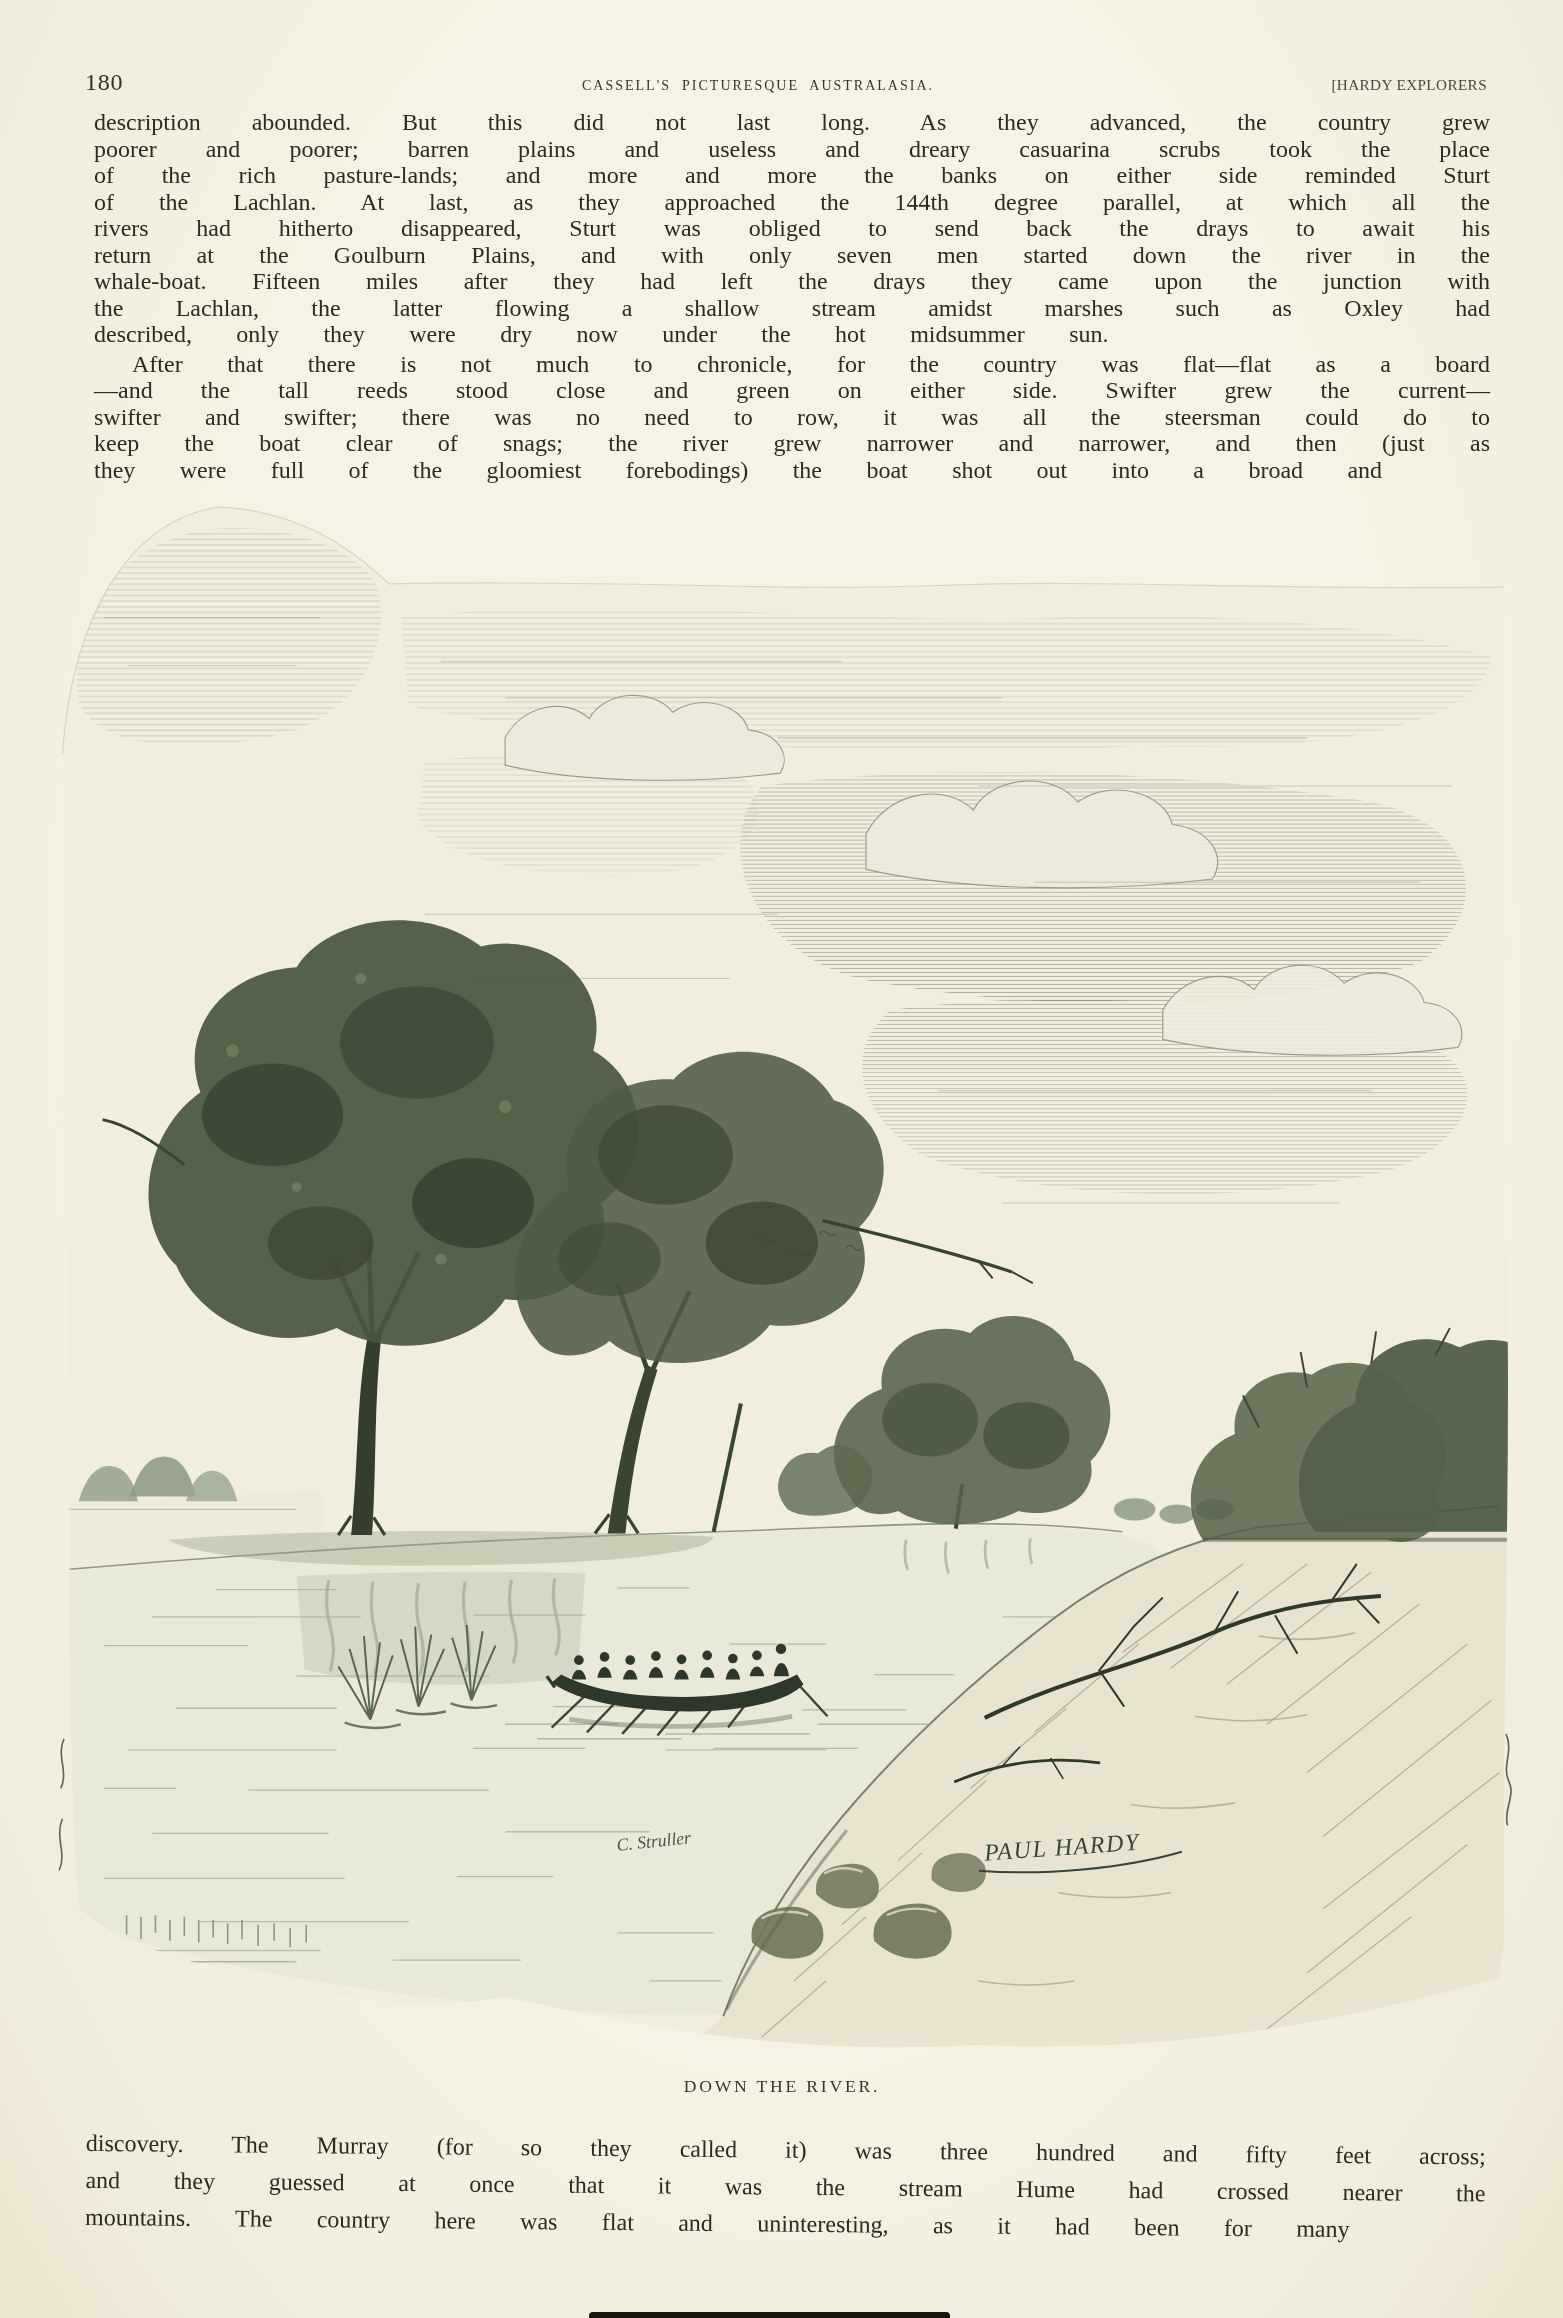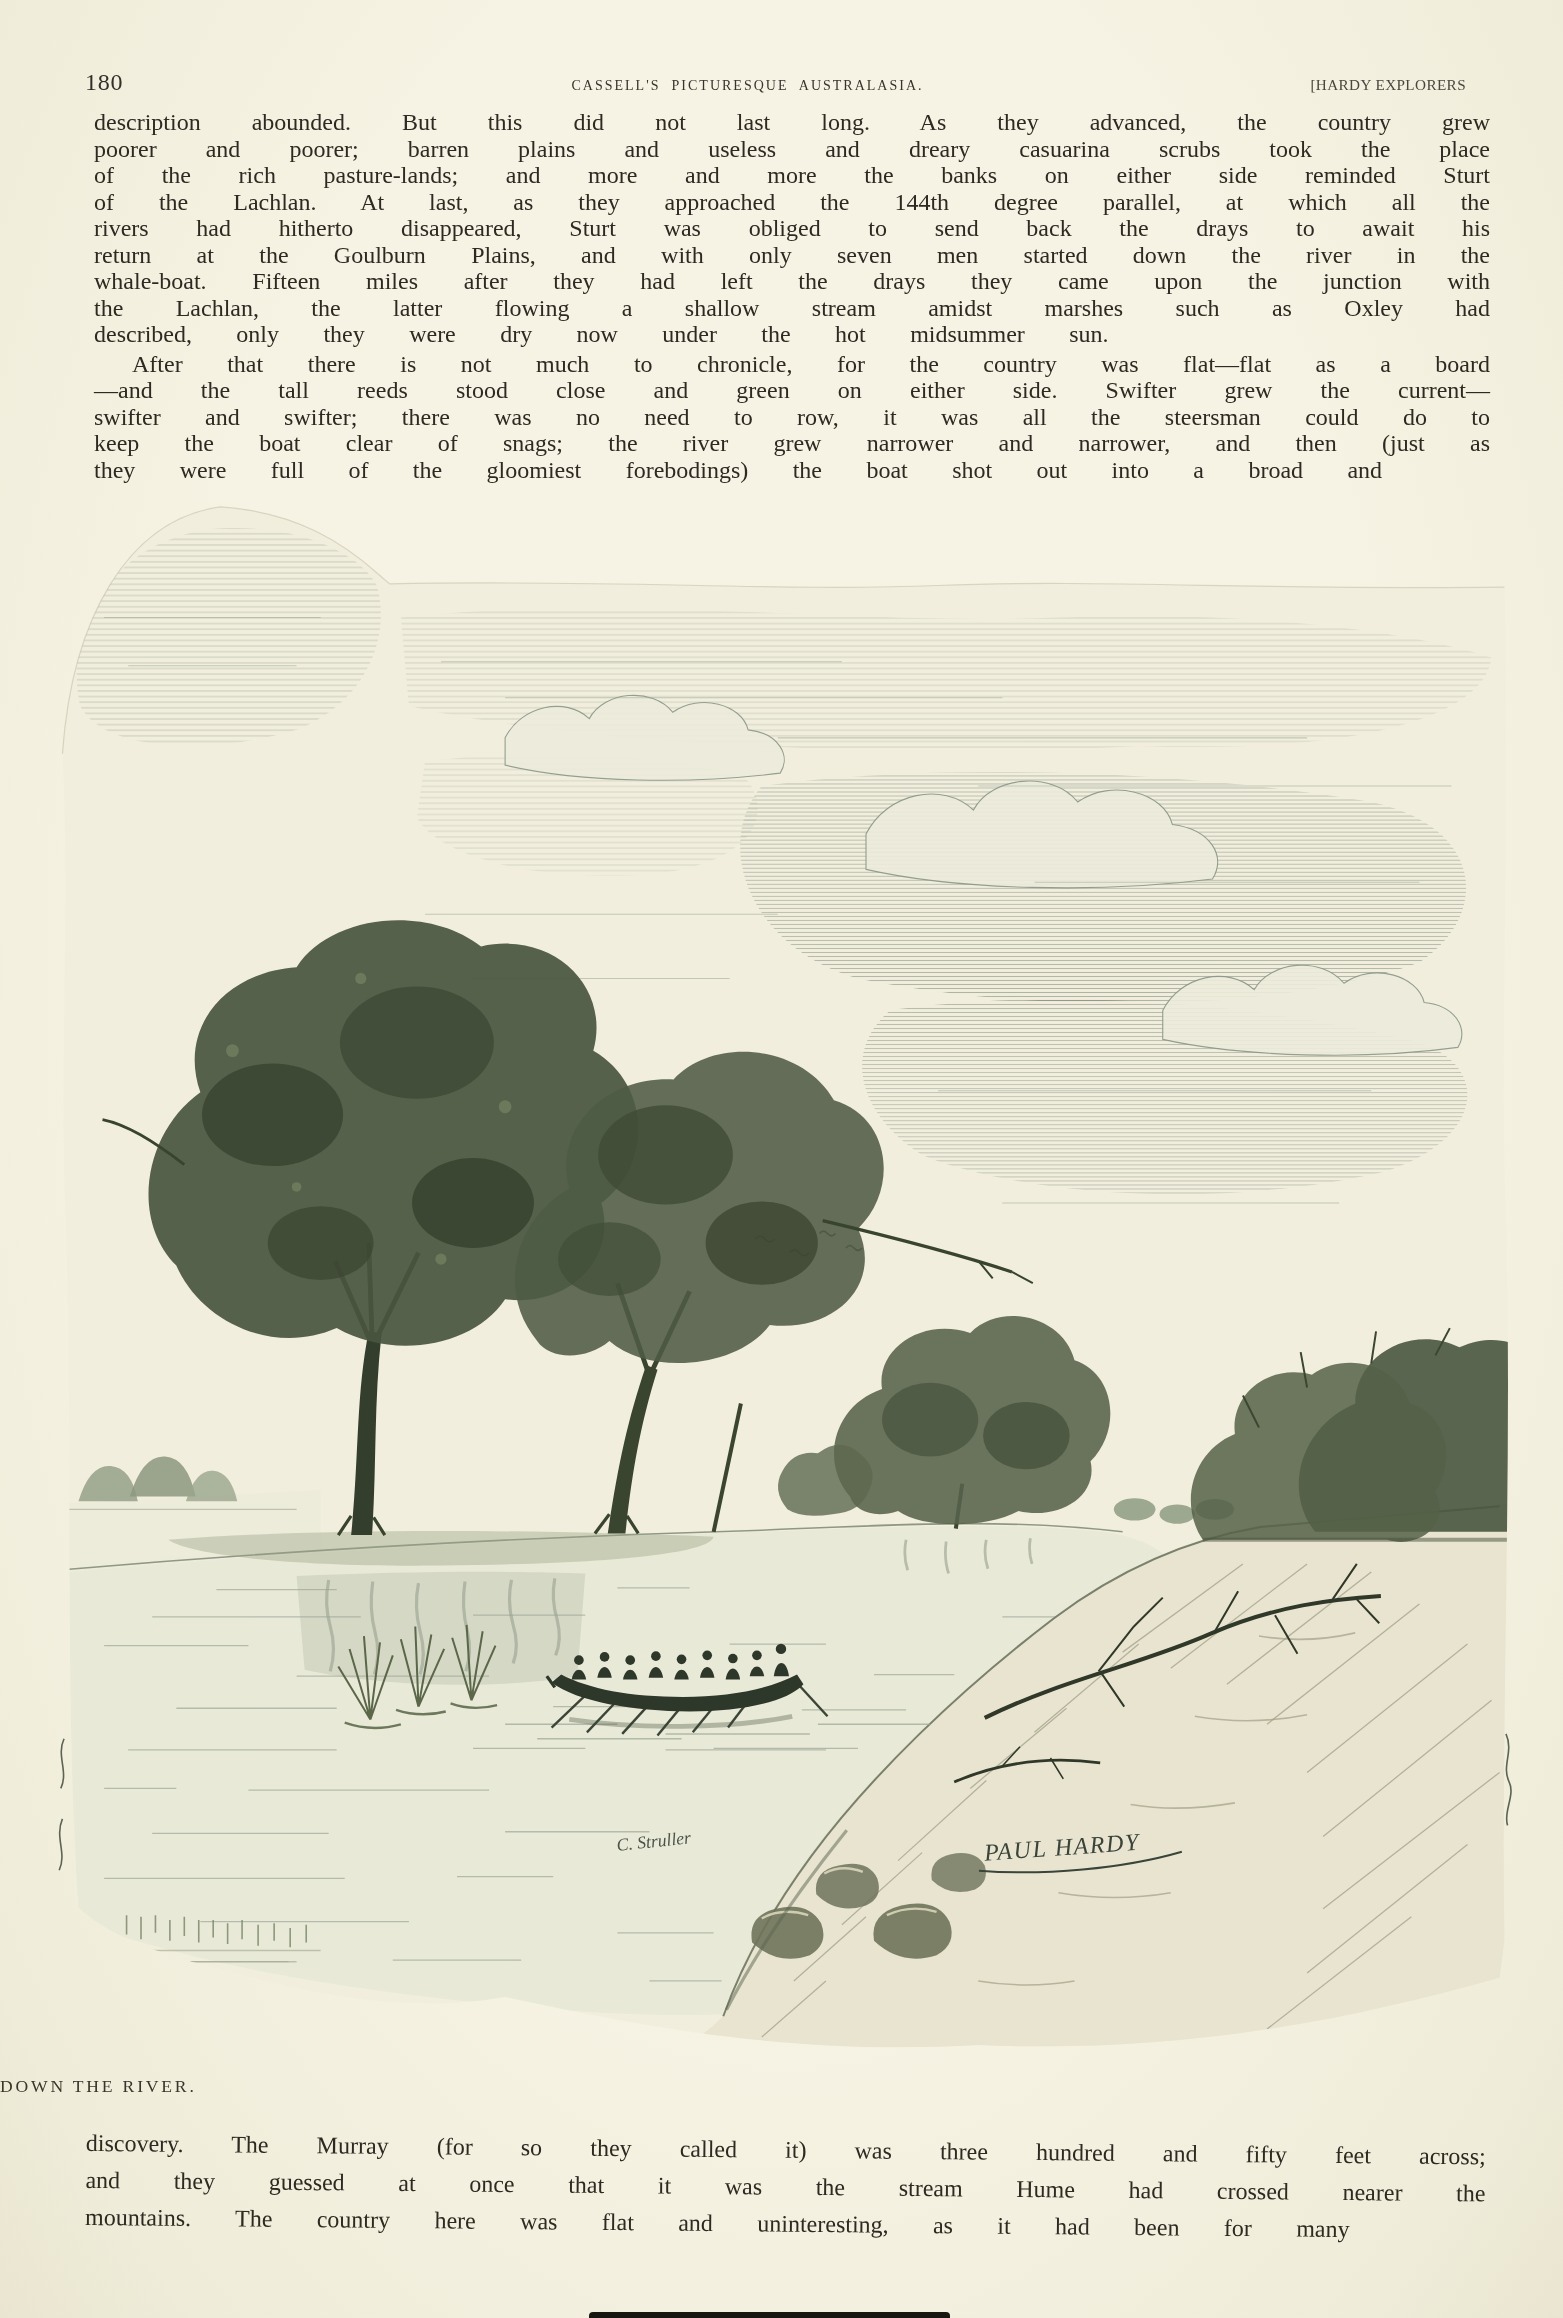--- a/index.html
+++ b/index.html
@@ -1,30 +1,30 @@
 <!DOCTYPE html>
 <html style="font-size:13px"><head>
 <meta charset="utf-8">
 <style>
   html,body{margin:0;padding:0;background:#e7e3d2;}
   .page{
     position:relative;width:1564px;height:2319px;overflow:hidden;
     background:radial-gradient(ellipse at 50% 42%, #f6f3e4 55%, #efecd9 88%, #e9e5d0 100%);
     font-family:"Liberation Serif", serif;color:#2e2a22;
   }
-  .header{position:absolute;top:69px;left:85px;right:98px;display:flex;align-items:baseline;}
+  .header{position:absolute;top:69px;left:85px;right:77px;display:flex;align-items:baseline;}
   .page-num{width:136px;font-size:24px;letter-spacing:0.8px;color:#33302a;}
   .running-title{flex:1;text-align:center;font-size:14px;letter-spacing:2px;word-spacing:5.6px;color:#38342c;}
   .section-label{width:192px;text-align:right;font-size:15.2px;letter-spacing:0.4px;color:#4a463d;}
   .text-top{position:absolute;top:109px;left:94px;width:1396px;}
   .para{margin:0;font-size:24px;line-height:26.5px;text-align:justify;word-spacing:1.6em;color:#2e2a22;}
   .indent{text-indent:38px;margin-top:3px;}
   .wrap-right{margin-left:329px;width:481px;font-size:23px;line-height:26.5px;word-spacing:0.25em;}
   .illustration{position:absolute;top:497px;left:56px;width:1458px;height:1566px;}
-  .caption{position:absolute;top:2076px;left:0;width:100%;font-size:17.6px;letter-spacing:2.8px;color:#39352c;}
+  .caption{position:absolute;top:2076px;left:0;width:100%;text-align:center;font-size:17.6px;letter-spacing:2.8px;color:#39352c;}
   .para3{position:absolute;top:2125px;left:86px;width:1400px;line-height:37px;transform:rotate(0.55deg);transform-origin:0 0;}
   .scan-shadow{position:absolute;bottom:0;left:589px;width:361px;height:7.2px;background:#17170f;border-radius:4px 4px 0 0;}
 </style>
 </head>
 <body>
 
 <div class="page">
 
   <div class="header">
     <span class="page-num">180</span>

